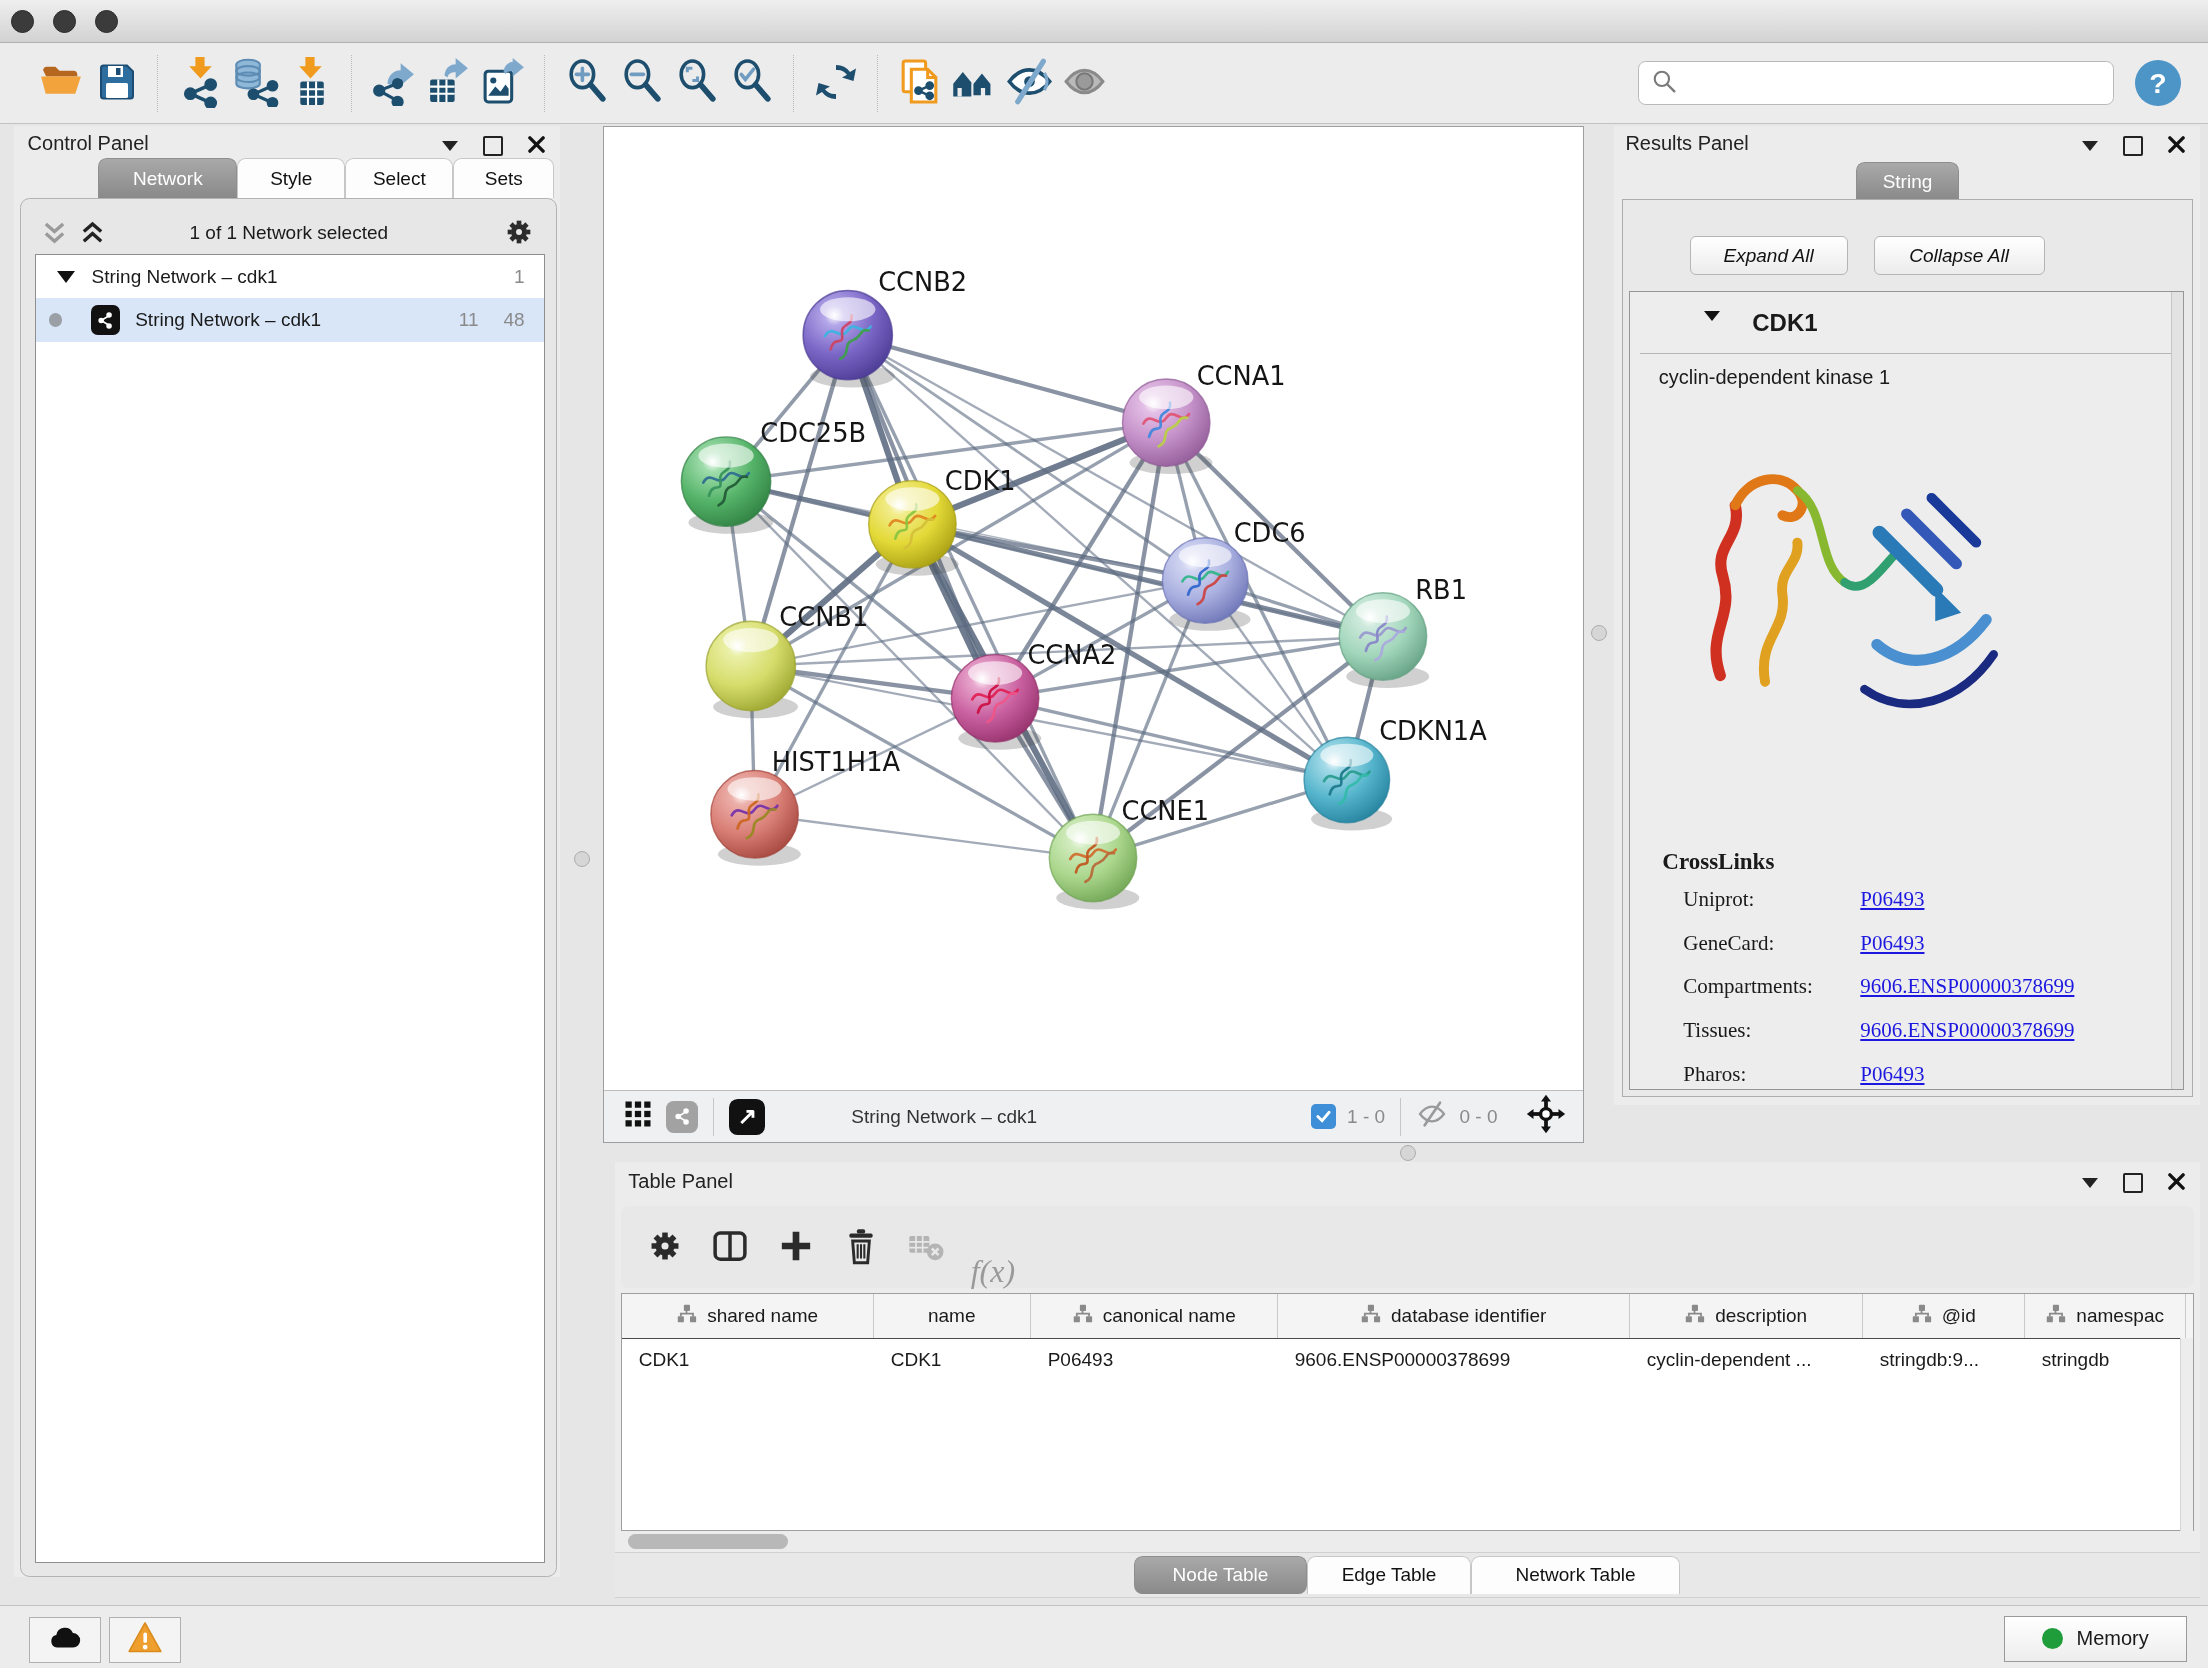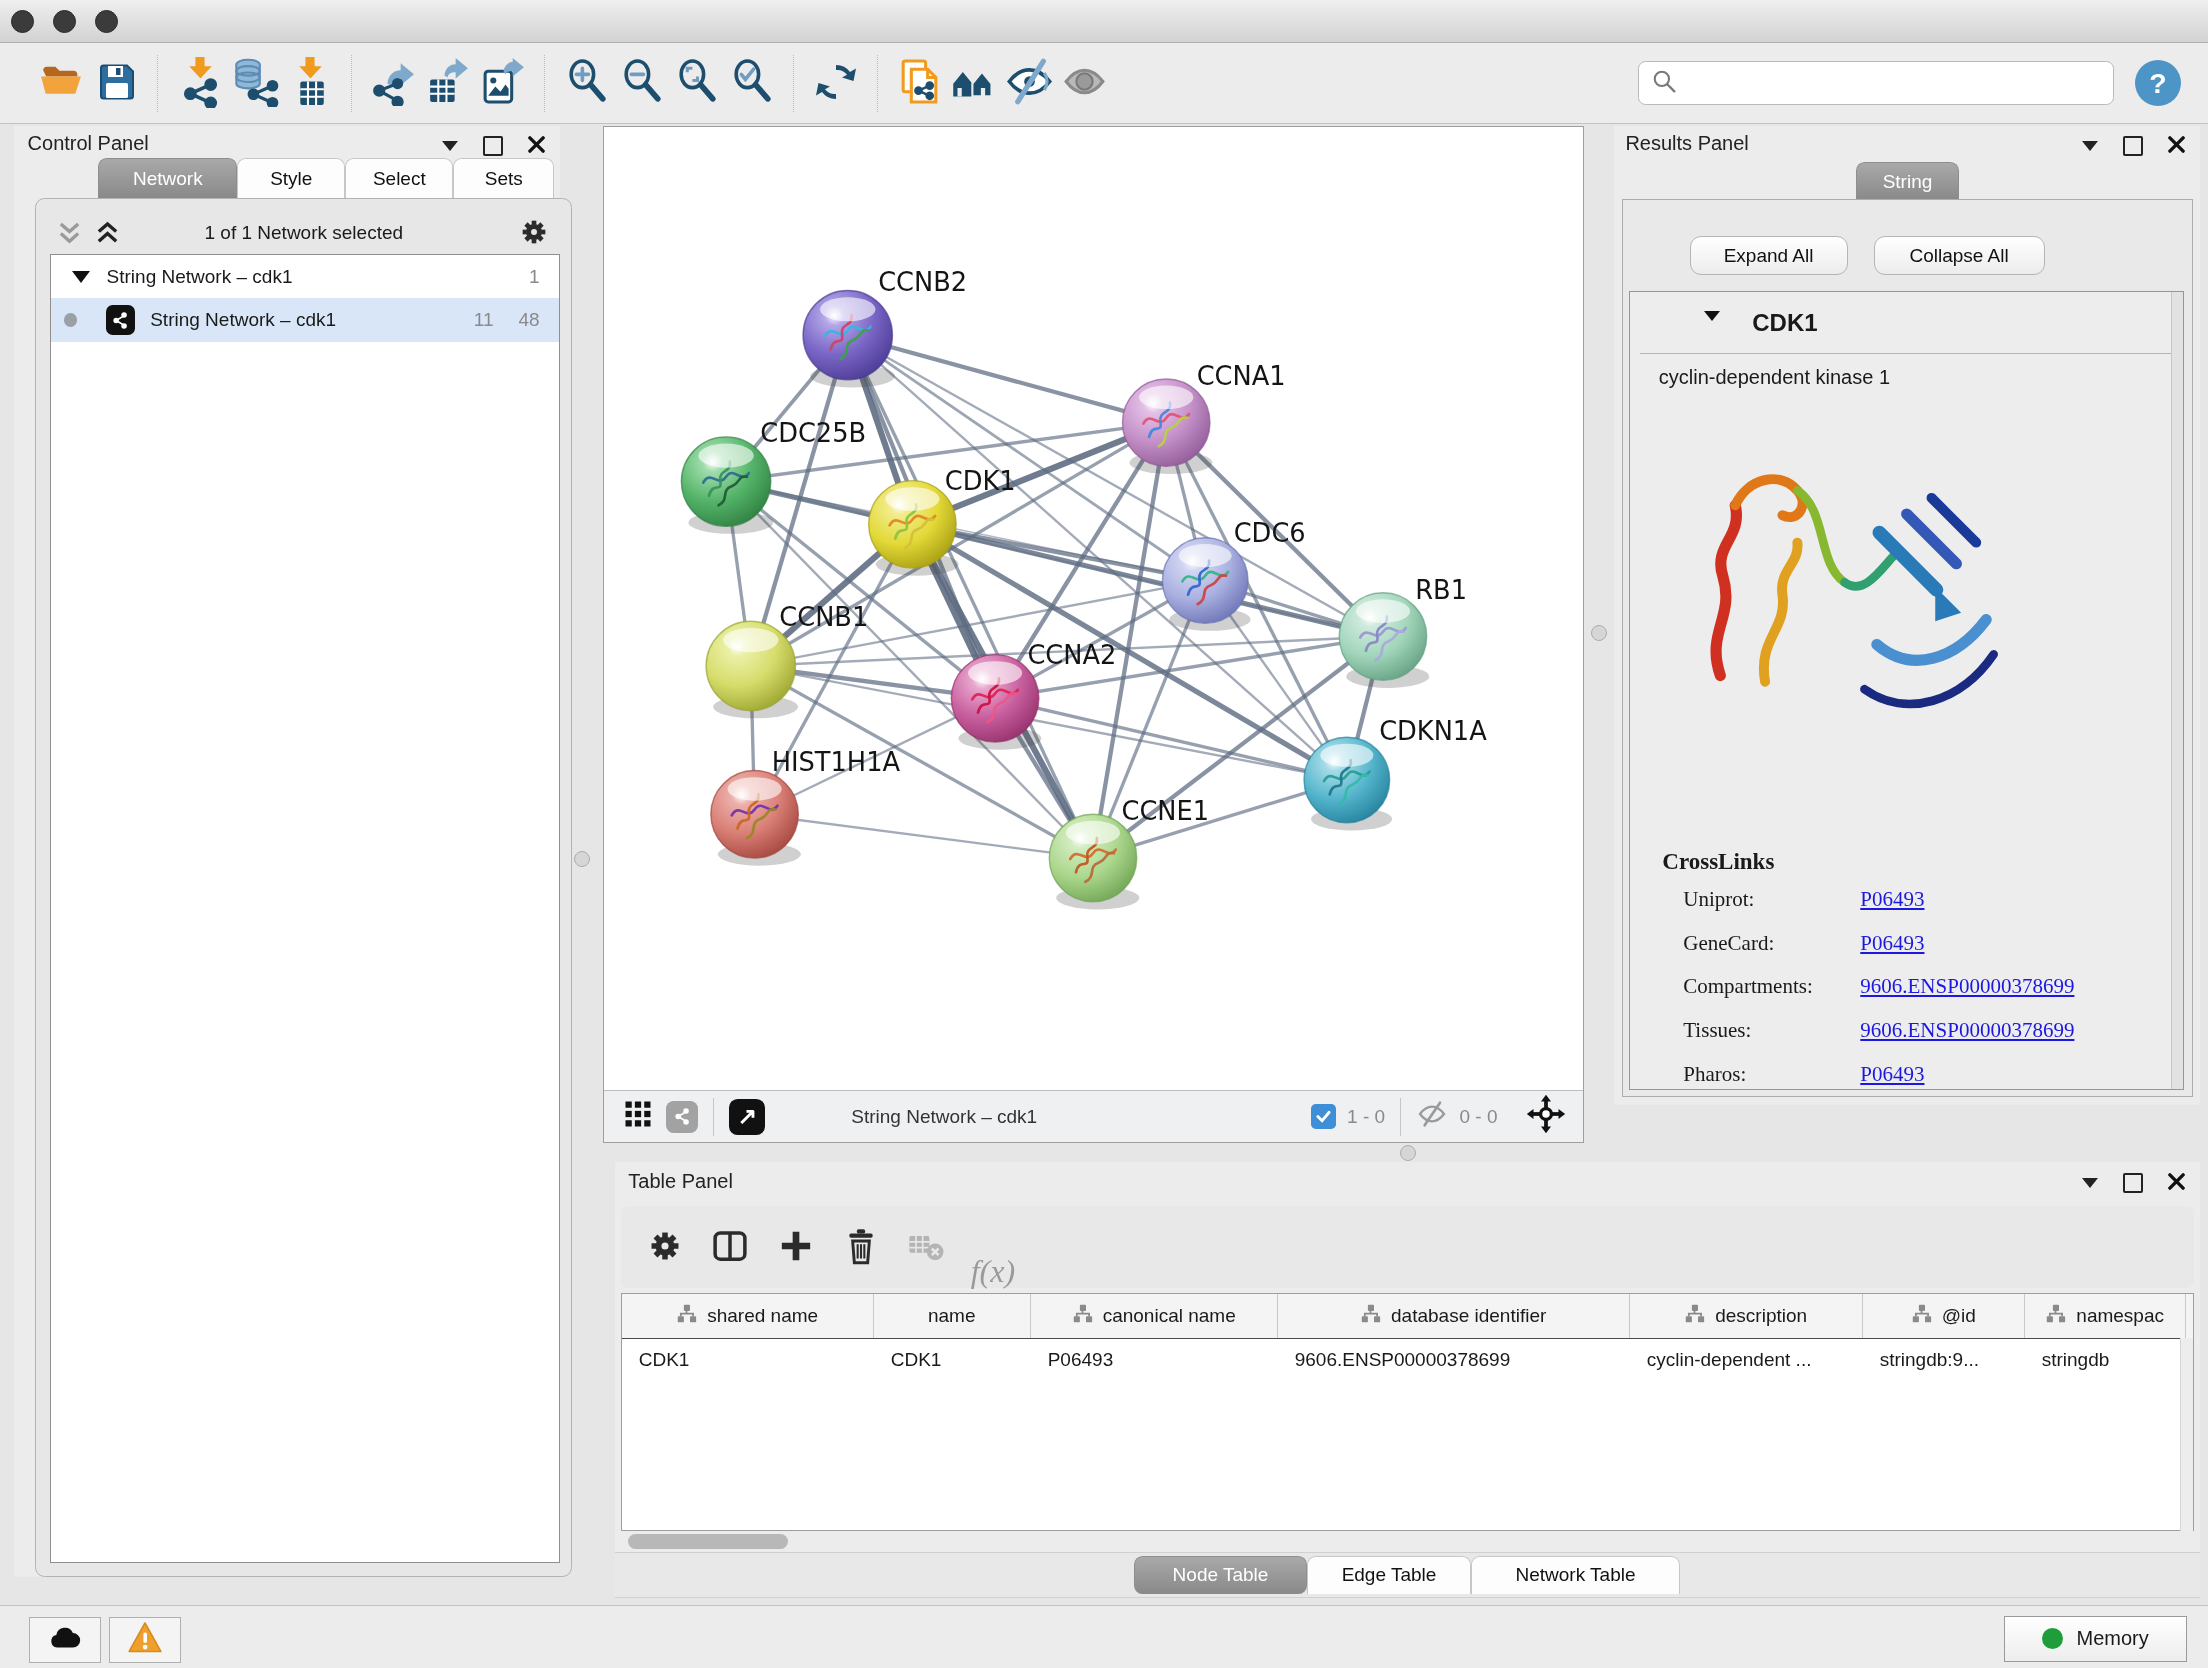--- a/index.html
+++ b/index.html
@@ -17,21 +17,21 @@
   .searchbox input{border:none;outline:none;font-size:19px;width:409px;background:transparent;}
   .helpbtn{width:46px;height:46px;border-radius:50%;background:#4d94c7;color:#fff;font-size:28.5px;font-weight:bold;display:flex;align-items:center;justify-content:center;margin:0 27px 0 21px;flex:0 0 auto;}
   
   .ptitle{font-size:20px;color:#222;}
   .pctrl{display:flex;align-items:center;gap:25px;}
   .tri-down{width:0;height:0;border-left:8.6px solid transparent;border-right:8.6px solid transparent;border-top:10.5px solid #222;}
   .sqico{width:16px;height:16px;border:2.4px solid #222;border-radius:1.9px;}
   .panel{background:#ececec;}
   .tab{height:40px;display:flex;align-items:center;justify-content:center;font-size:19px;border-radius:8.6px 8.6px 0 0;border:1px solid #c7c7c7;border-bottom:none;background:#fdfdfd;color:#111;box-sizing:border-box;}
   .tab.sel{background:linear-gradient(#a9a9a9,#898989);color:#fff;border-color:#8e8e8e;}
-  .btn3d{background:linear-gradient(#ffffff,#ececec);border:1px solid #b5b5b5;border-radius:11px;font-size:19px;display:flex;align-items:center;justify-content:center;color:#111;}
+  .btn3d{background:linear-gradient(#ffffff,#ececec);border:1px solid #b5b5b5;border-radius:6px;font-size:19px;display:flex;align-items:center;justify-content:center;color:#111;font-style:italic;}
   
   .cp-box{border:1.4px solid #b3b3b3;border-radius:9.5px;background:#e7e7e7;}
   .listbox{background:#fff;border:1.4px solid #8f8f8f;}
   .netrow{display:flex;align-items:center;font-size:19px;}
   .rowsel{background:#d9e6f8;}
   .gray{color:#8a8a8a;}
   .shareblk{width:29.5px;height:29.5px;border-radius:6.7px;background:#111;display:flex;align-items:center;justify-content:center;}
   
   .netstatus{background:#eef0f1;border-top:1px solid #bcbcbc;display:flex;align-items:center;font-size:19px;color:#444;}
   .vline{width:1px;height:38px;background:#c6c6c6;margin:0 15px;}
@@ -231,21 +231,21 @@
     <span class="tri-down"></span>
     <span class="sqico"></span>
     <span><svg width="17" height="17" viewBox="0 0 18 18">
           <path d="M2 2l14 14M16 2L2 16" stroke="#111" stroke-width="3.6" stroke-linecap="round"></path>
         </svg></span>
   </div>
   <div class="abs tab sel" style="left:84px;top:32px;width:139px;">Network</div>
   <div class="abs tab" style="left:223px;top:32px;width:108px;">Style</div>
   <div class="abs tab" style="left:331px;top:32px;width:108px;">Select</div>
   <div class="abs tab" style="left:439px;top:32px;width:101px;">Sets</div>
-  <div class="abs cp-box" style="left:21px;top:72px;width:535px;height:1377px;">
+  <div class="abs cp-box" style="left:6px;top:72px;width:535px;height:1377px;">
     <div class="abs" style="left:21px;top:21px;"><svg width="25" height="27" viewBox="0 0 26 28">
           <path d="M4 4l9 8 9-8M4 14l9 8 9-8" stroke="#9a9a9a" stroke-width="3.5" fill="none"></path>
         </svg></div>
     <div class="abs" style="left:59px;top:21px;"><svg width="25" height="27" viewBox="0 0 26 28">
           <path d="M4 12l9-8 9 8M4 22l9-8 9 8" stroke="#222" stroke-width="3.5" fill="none"></path>
         </svg></div>
     <div class="abs" style="left:0;top:23px;width:100%;text-align:center;font-size:19px;">1 of 1 Network selected</div>
     <div class="abs" style="right:21px;top:17px;"><svg width="32" height="32" viewBox="0 0 48 48">
           <g stroke="#2b2b2b" stroke-width="7">
             <line x1="35" y1="24" x2="41" y2="24"></line>

